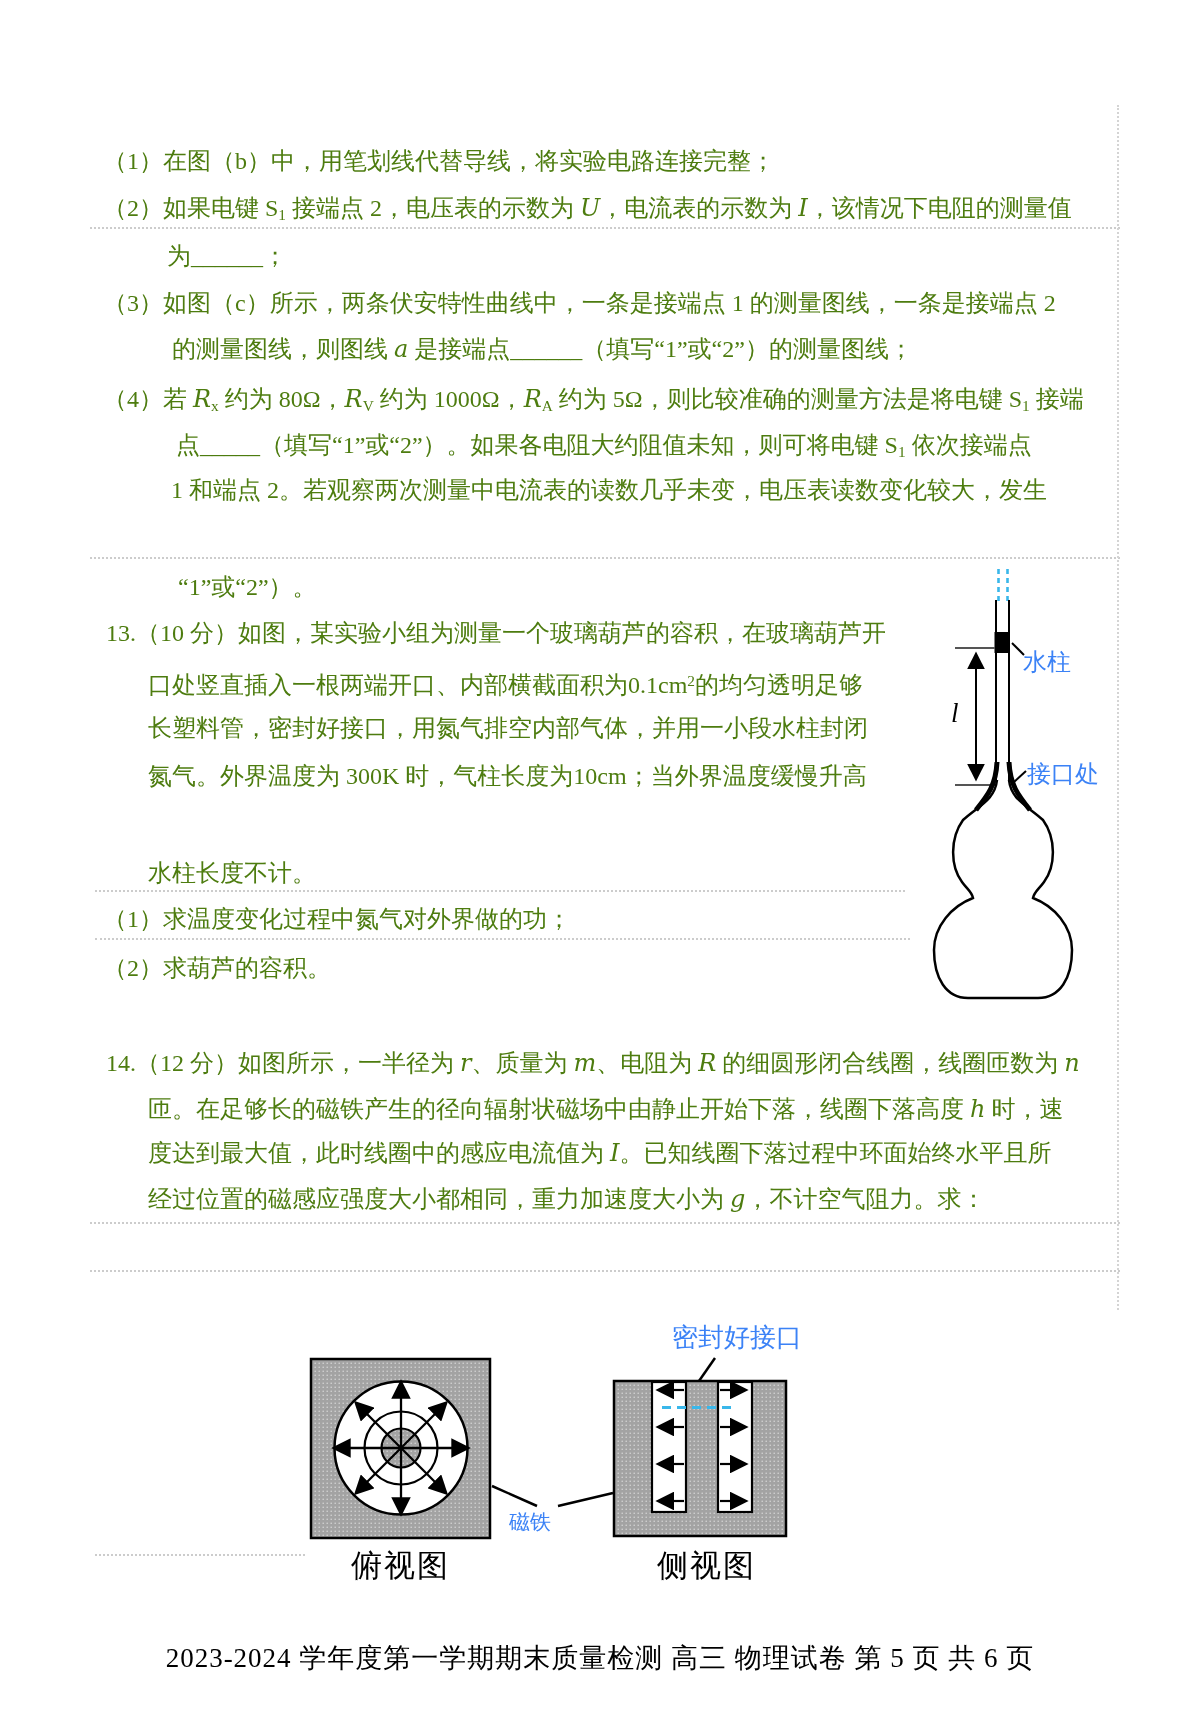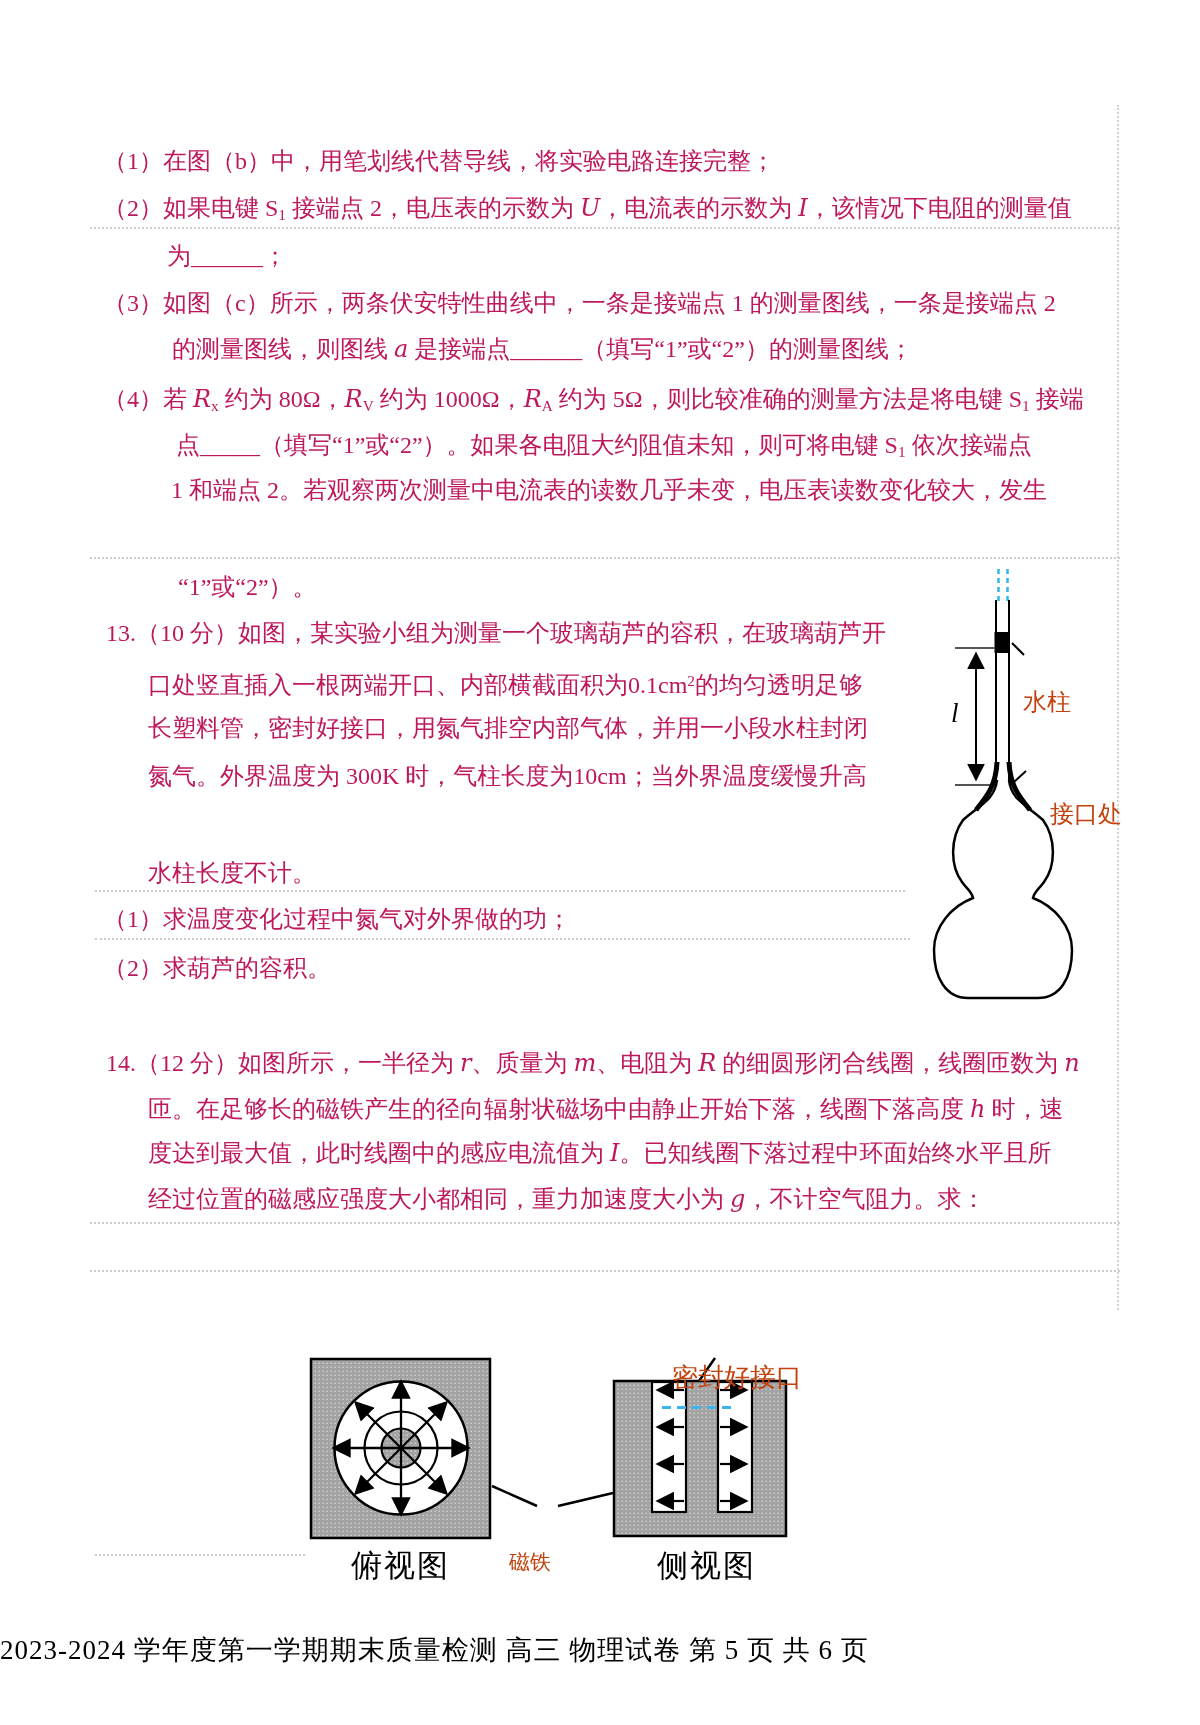--- a/index.html
+++ b/index.html
@@ -1,27 +1,27 @@
 <!DOCTYPE html>
 <html><head>
 <meta charset="utf-8">
 <style>
   html,body{margin:0;padding:0;background:#fff;}
   .page{position:relative;width:1200px;height:1725px;background:#ffffff;overflow:hidden;
         font-family:"Liberation Serif","DejaVu Serif",serif;color:#0c0c0c;}
-  .ln{position:absolute;white-space:nowrap;font-size:24px;line-height:32px;color:#be185d;}
+  .ln{position:absolute;white-space:nowrap;font-size:24px;line-height:32px;color:#4d7c0f;}
   .ln i{font-family:"DejaVu Serif","Liberation Serif",serif;font-style:italic;}
   .ln sub{font-size:64%;vertical-align:-4px;}
   .ln sup{font-size:64%;vertical-align:7px;}
   .dot-h{position:absolute;height:0;border-top:2px dotted #cccccc;}
   .dot-v{position:absolute;width:0;border-left:2px dotted #d4d4d4;}
-  .fig-label{position:absolute;white-space:nowrap;font-size:24px;color:#c2410c;margin-top:40px;}
+  .fig-label{position:absolute;white-space:nowrap;font-size:24px;color:#3b82f6;}
   .fig-label-lg{position:absolute;white-space:nowrap;font-size:31px;letter-spacing:2px;color:#000;}
   .len-sym{position:absolute;font-style:italic;font-size:27px;color:#000;}
-  .footer{position:absolute;left:0;right:0;text-align:left;font-size:27px;letter-spacing:1px;color:#000;}
+  .footer{position:absolute;left:0;right:0;text-align:center;font-size:27px;letter-spacing:1px;color:#000;margin-top:8px;}
   svg{position:absolute;overflow:visible;}
 </style>
 </head>
 <body>
 
 <div class="page">
 
   <div class="dot-h" style="top:227px;left:90px;width:1030px"></div>
   <div class="dot-h" style="top:557px;left:90px;width:1030px"></div>
   <div class="dot-h" style="top:890px;left:95px;width:810px"></div>
@@ -81,21 +81,21 @@
              C 135 443 147 423 147 395
              C 147 371 129 351 108 343
              C 109 337 114 334 119 327
              C 131 311 131 283 118 265
              C 103 251 86 245 84 225" fill="none" stroke="#000" stroke-width="2.5"></path>
 
     <path d="M 72 207 C 71 230 63 240 51 255" fill="none" stroke="#000" stroke-width="5"></path>
     <path d="M 84 207 C 85 230 93 240 105 255" fill="none" stroke="#000" stroke-width="5"></path>
   </svg>
   <div class="fig-label" style="left:1023px;top:646px">水柱</div>
-  <div class="fig-label" style="left:1050px;top:758px">接口处</div>
+  <div class="fig-label" style="left:1027px;top:758px">接口处</div>
   <div class="len-sym" style="left:951px;top:698px">l</div>
 
   <div class="ln" style="left:106px;top:1047px">14.（12 分）如图所示，一半径为 <i>r</i>、质量为 <i>m</i>、电阻为 <i>R</i> 的细圆形闭合线圈，线圈匝数为 <i>n</i></div>
   <div class="ln" style="left:148px;top:1093px">匝。在足够长的磁铁产生的径向辐射状磁场中由静止开始下落，线圈下落高度 <i>h</i> 时，速</div>
   <div class="ln" style="left:148px;top:1137px">度达到最大值，此时线圈中的感应电流值为 <i>I</i>。已知线圈下落过程中环面始终水平且所</div>
   <div class="ln" style="left:148px;top:1183px">经过位置的磁感应强度大小都相同，重力加速度大小为 <i>g</i>，不计空气阻力。求：</div>
 
   <svg style="left:310px;top:1358px" width="181" height="181" viewBox="0 0 181 181">
     <defs>
       <pattern id="ht1" width="4" height="4" patternUnits="userSpaceOnUse">

